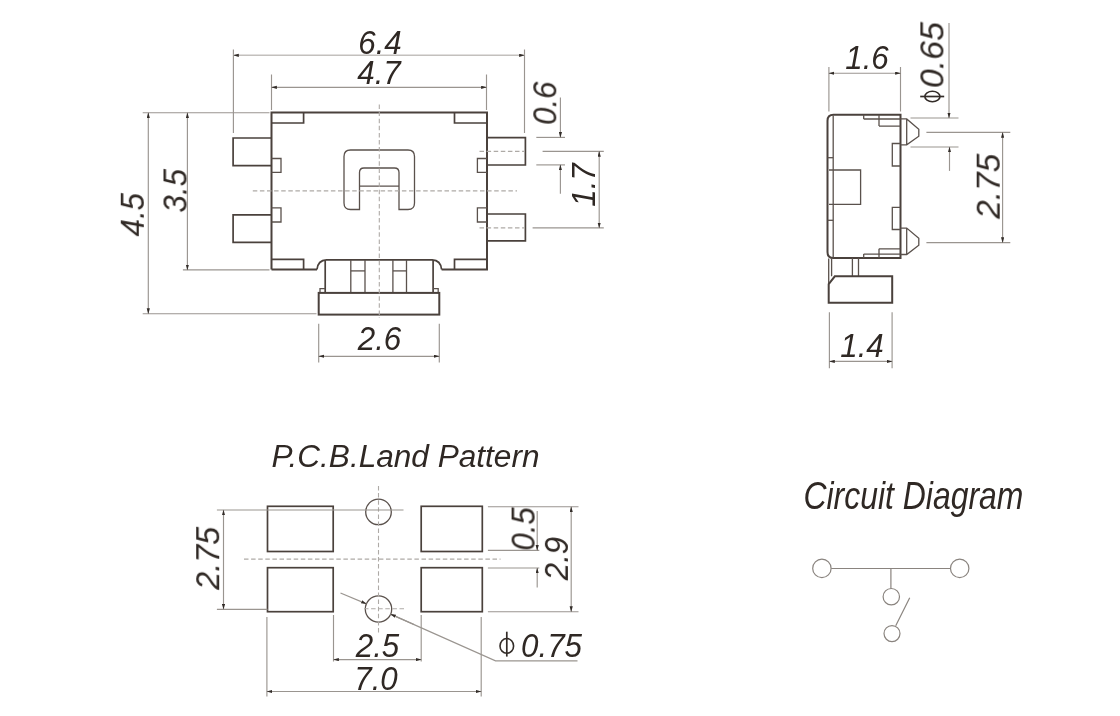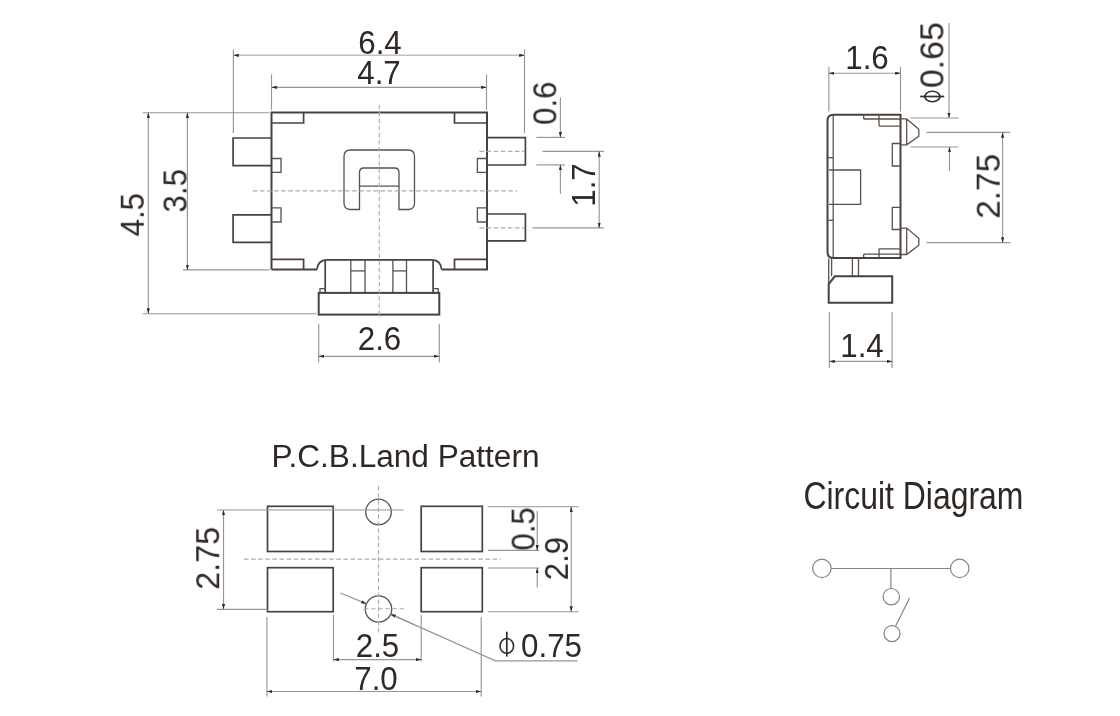--- a/index.html
+++ b/index.html
@@ -1,16 +1,16 @@
 <!DOCTYPE html>
 <html><head>
 <meta charset="utf-8">
 <style>
   html,body{margin:0;padding:0;background:#ffffff;}
-  .wrap{width:1120px;height:716px;position:relative;background:#ffffff;overflow:hidden;}
+  .wrap{width:1120px;height:716px;position:relative;background:#ffffff;overflow:hidden;font-style:italic;}
   svg{display:block;filter:blur(0.26px);}
   text{font-family:"Liberation Sans", sans-serif;fill:#2f2824;filter:blur(0.34px);}
   .o2{stroke:#4a413c;stroke-width:2;fill:none;}
   .o16{stroke:#4a413c;stroke-width:1.7;fill:none;}
   .o12{stroke:#5a514c;stroke-width:1.3;fill:none;}
   .dim{stroke:#9a9590;stroke-width:1.15;fill:none;} .diml{stroke:#c3c0bd;stroke-width:1.5;fill:none;}
   .dash{stroke:#aeaaa6;stroke-width:1.1;fill:none;stroke-dasharray:4.5 2.6;}
   .ckt{stroke:#8a847f;stroke-width:1.2;fill:none;}
   .num{font-size:33px;} .n34{font-size:34px;}
   .t1{font-size:31px;} .t2{font-size:38px;}

